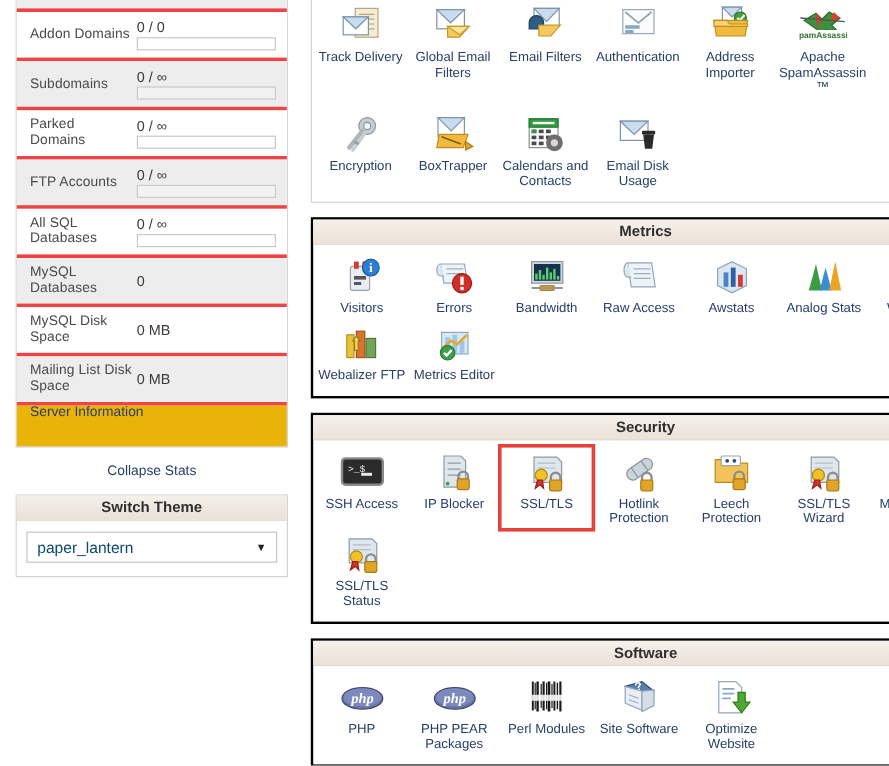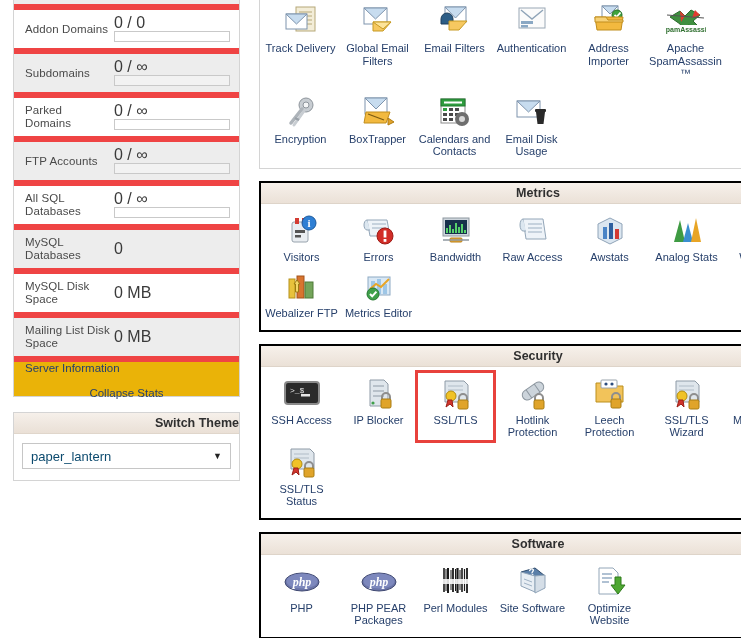--- a/index.html
+++ b/index.html
@@ -30,39 +30,39 @@
     left: 13px; top: -9px;
     width: 227px;
     border: 1px solid #d4d4d4;
     background: #ffffff;
   }
   .stat-row {
     display: flex;
     align-items: center;
     min-height: 38px;
     padding: 6px 9px 6px 11px;
-    border-bottom: 6px solid #ef4444;
+    border-bottom: 3px solid #ef4444;
     background: #ffffff;
   }
   .stat-row.alt { background: #ededed; }
   .stat-row:last-child { border-bottom: none; }
   .stat-label {
     width: 86px;
     flex: 0 0 86px;
     font-size: 11.5px;
     color: #4a4a4a;
     line-height: 13px;
     letter-spacing: 0.1px;
   }
   .stat-val-wrap {
     flex: 1 1 auto;
     padding-left: 3px;
   }
   .stat-value {
-    font-size: 16px;
+    font-size: 12px;
     color: #3a3a3a;
     line-height: 14px;
     padding-bottom: 1px;
   }
   .stat-bar {
     height: 11px;
     border: 1px solid #c9c9c9;
     background: #ffffff;
   }
   .stat-row.alt .stat-bar { background: #f2f2f2; }
@@ -92,21 +92,21 @@
   #theme-panel {
     position: absolute;
     left: 13px; top: 412px;
     width: 227px;
     border: 1px solid #d4d4d4;
     background: #ffffff;
   }
   .panel-header {
     height: 21px;
     line-height: 20px;
-    text-align: right;
+    text-align: center;
     font-size: 12.5px;
     font-weight: bold;
     color: #2f2f2f;
     background: linear-gradient(to bottom, #f6f0ea 0%, #efe7df 55%, #eae0d6 100%);
     border-bottom: 1px solid #dcd2c7;
   }
   #theme-panel .panel-header { border-bottom: 1px solid #e0d6cb; }
   .panel-body {
     padding: 9px 8px 11px 8px;
   }

